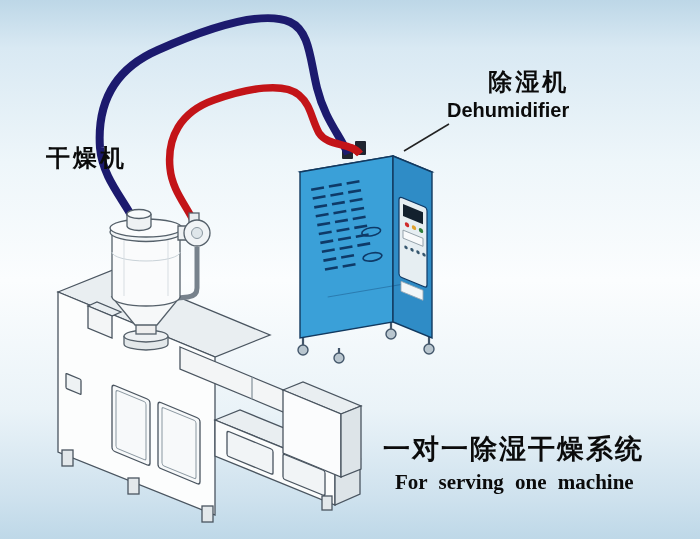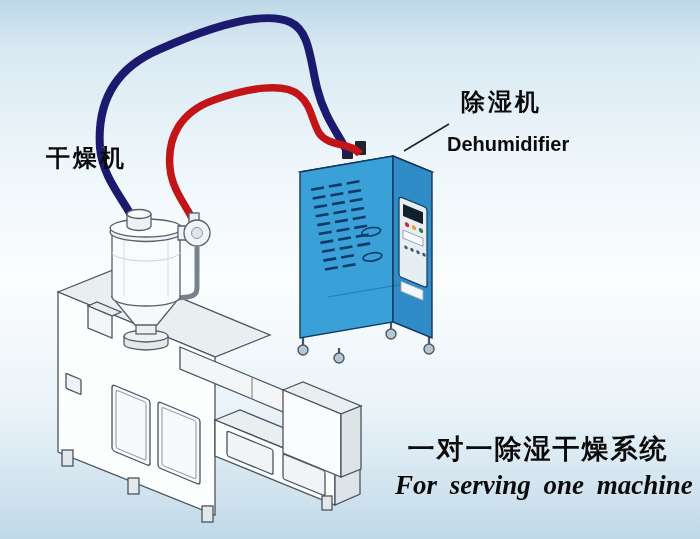--- a/index.html
+++ b/index.html
@@ -4,27 +4,27 @@
 <style>
   html,body{margin:0;padding:0;background:#ffffff;}
   .stage{
     position:relative;width:700px;height:539px;overflow:hidden;
     background:linear-gradient(180deg,#bdd7e7 0%,#d9e9f3 9%,#eef6fa 30%,#fbfdfe 52%,#eaf3f8 76%,#cfe2ee 92%,#bed8e8 100%);
     font-family:"Liberation Sans",sans-serif;
   }
   .stage svg{position:absolute;left:0;top:0;}
   .label{position:absolute;color:#0b0b0b;line-height:1.15;}
   .label .cn{font-weight:700;font-size:24px;letter-spacing:3px;}
-  .label .en{font-weight:700;font-size:20px;margin-top:17px;}
+  .label .en{font-weight:700;font-size:20px;margin-top:3px;}
   .dryer-label{left:46px;top:144px;}
-  .dehum-label{left:447px;top:88px;}
+  .dehum-label{left:447px;top:68px;text-align:right;}
   .dehum-label .cn{margin-left:14px;}
-  .caption{left:383px;top:434px;text-align:center;}
+  .caption{left:383px;top:434px;}
   .caption .cn{font-weight:700;font-size:27px;letter-spacing:2px;}
-  .caption .en{font-family:"Liberation Serif",serif;font-weight:700;font-size:27px;word-spacing:6px;margin-top:5px;margin-left:12px;font-style:italic;}
+  .caption .en{font-family:"Liberation Serif",serif;font-weight:700;font-size:21px;word-spacing:6px;margin-top:5px;margin-left:12px;}
 </style>
 </head>
 <body>
 
 <div class="stage">
 
   <svg width="700" height="539" viewBox="0 0 700 539">
 
     <g stroke="#4a5560" stroke-width="1.3" fill="#fdfdfd">
 

